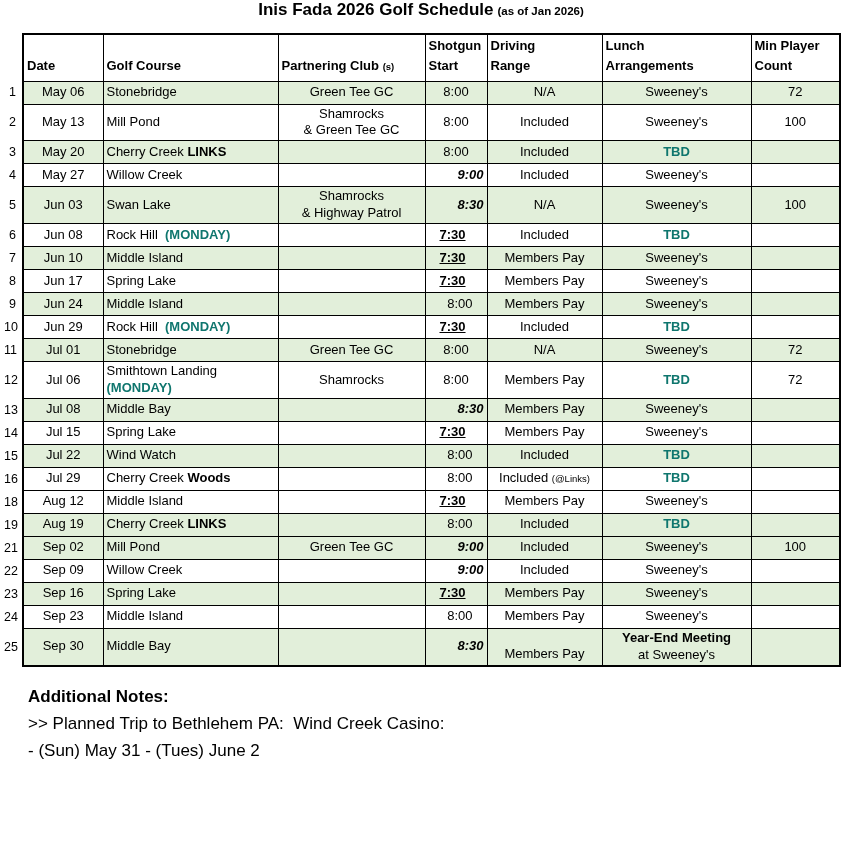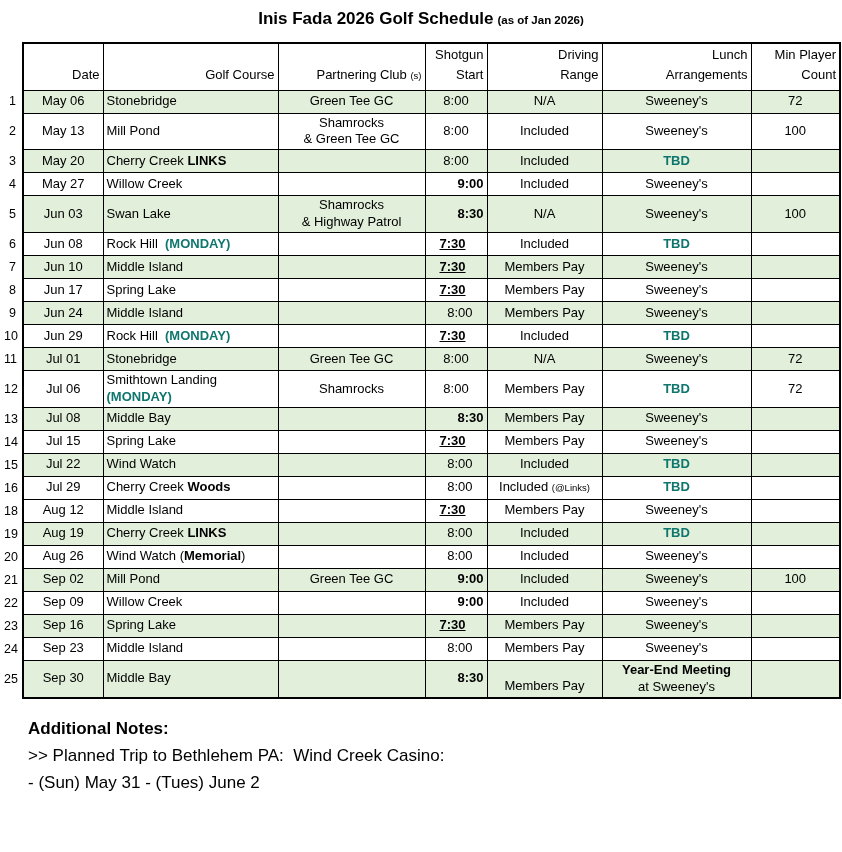--- a/index.html
+++ b/index.html
@@ -1,48 +1,48 @@
 <!DOCTYPE html>
 <html><head>
 <meta charset="utf-8">
 <style>
   html,body{margin:0;padding:0;background:#fff;}
   .page{
     width:842px;height:852px;background:#fff;overflow:hidden;
     font-family:"Liberation Sans", sans-serif;color:#000;
   }
-  .title-wrap{text-align:center;padding-top:9px;font-weight:bold;}
+  .title-wrap{text-align:center;font-weight:bold;}
   .title-main{font-size:17px;}
   .title-suffix{font-size:11.5px;margin-left:4px;}
   table{
     border-collapse:collapse;table-layout:fixed;width:839px;
     margin-top:13px;margin-left:1px;
   }
   th,td{
     border:1.5px solid #000;font-size:13px;padding:1px 3px;
     overflow:hidden;vertical-align:middle;line-height:1.3;
   }
-  th{font-weight:normal;text-align:right;vertical-align:bottom;
+  th{font-weight:bold;text-align:left;vertical-align:bottom;
      padding-bottom:4px;line-height:1.55;}
   thead th:not(.gutter){border-top:2.5px solid #000;}
   th:nth-child(2),td:nth-child(2){border-left:2.5px solid #000;}
   th:last-child,td:last-child{border-right:2.5px solid #000;}
   tbody tr:last-child td:not(.gutter){border-bottom:2.5px solid #000;}
   .gutter{
     border:none !important;background:#fff !important;text-align:right;
     padding-right:6px;font-size:12.5px;font-weight:normal;vertical-align:middle;
   }
   tbody tr{height:23px;}
   thead tr{height:47px;}
   tr.green td:not(.gutter){background:#e2efda;}
   .center{text-align:center;}
   .course{text-align:left;}
   .sg-c{text-align:center;}
   .sg-l{text-align:left;padding-left:14px;text-decoration:underline;}
-  .sg-r{text-align:right;padding-right:3px;}
+  .sg-r{text-align:right;padding-right:3px;font-style:italic;}
   .sg-rp{text-align:right;padding-right:14px;}
   .bold{font-weight:bold;}
   .red{color:#0f766e;}
   .small{font-size:9.5px;}
   .vbottom{vertical-align:bottom;padding-bottom:2px;}
   .notes{margin-top:20px;margin-left:28px;font-size:17px;}
   .notes-title{font-weight:bold;margin-bottom:7px;}
   .notes-line1{margin-bottom:7px;}
   .notes-line2{}
 </style>
@@ -251,30 +251,20 @@
         <tr class="green">
           <td class="gutter">19</td>
           <td class="center">Aug 19</td>
           <td class="course"><span>Cherry Creek </span><span class="bold">LINKS</span></td>
           <td class="center"></td>
           <td class="sg-rp">8:00</td>
           <td class="center"><span>Included</span></td>
           <td class="center"><span class="bold red">TBD</span></td>
           <td class="center"></td>
         </tr>
-        <tr>
-          <td class="gutter">20</td>
-          <td class="center">Aug 26</td>
-          <td class="course"><span>Wind Watch (</span><span class="bold">Memorial</span><span>)</span></td>
-          <td class="center"></td>
-          <td class="sg-rp">8:00</td>
-          <td class="center"><span>Included</span></td>
-          <td class="center"><span>Sweeney's</span></td>
-          <td class="center"></td>
-        </tr>
         <tr class="green">
           <td class="gutter">21</td>
           <td class="center">Sep 02</td>
           <td class="course"><span>Mill Pond</span></td>
           <td class="center"><span>Green Tee GC</span></td>
           <td class="sg-r bold">9:00</td>
           <td class="center"><span>Included</span></td>
           <td class="center"><span>Sweeney's</span></td>
           <td class="center">100</td>
         </tr>

